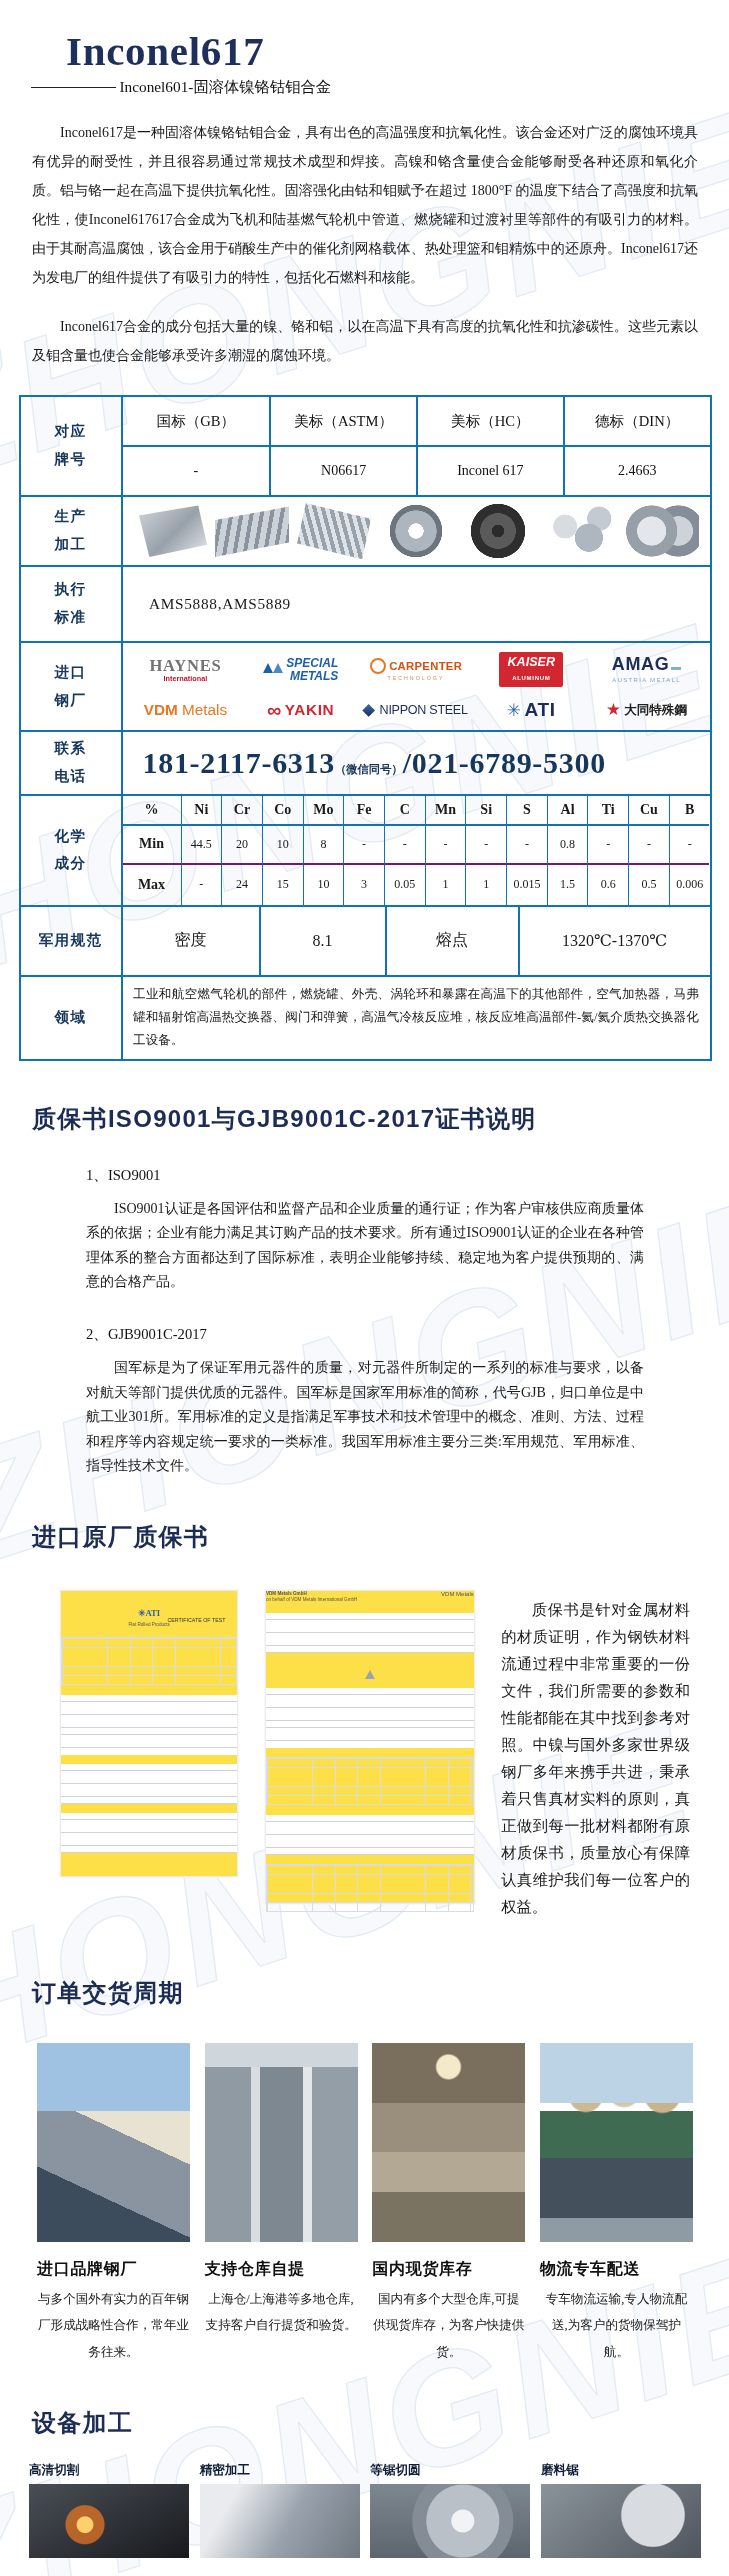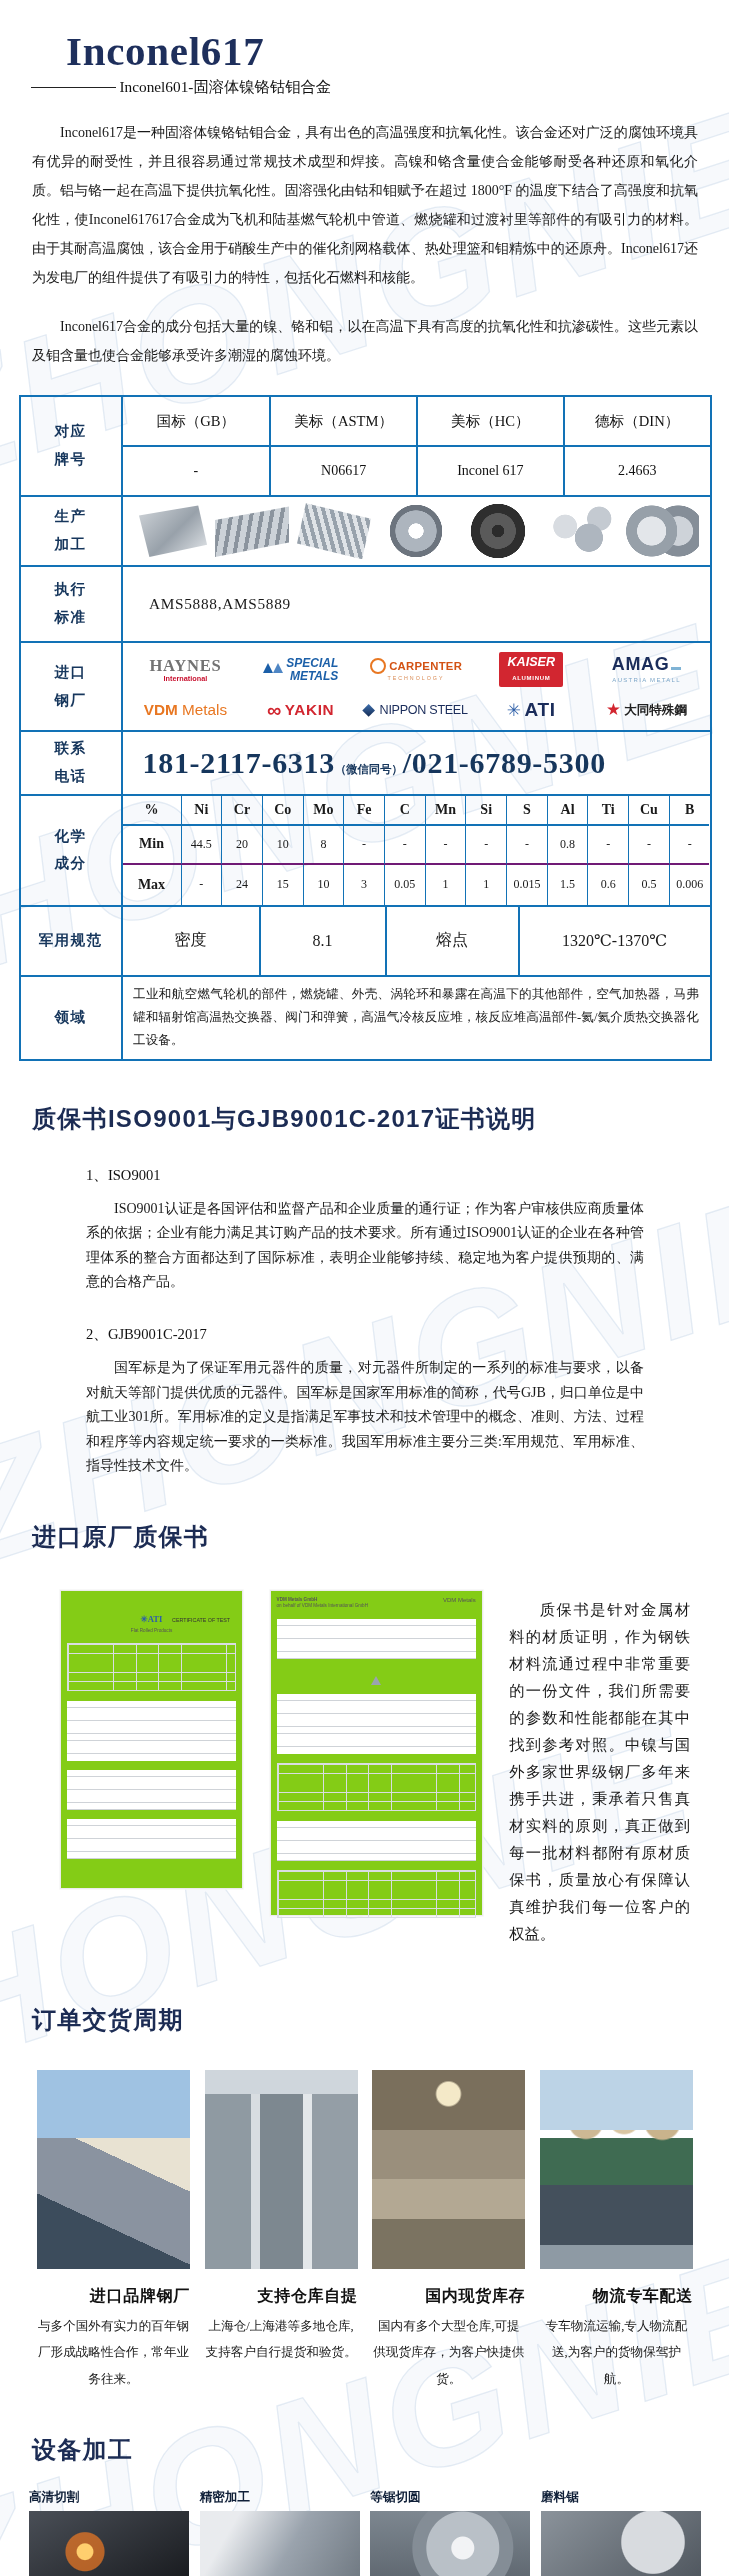--- a/index.html
+++ b/index.html
@@ -87,40 +87,40 @@
   .phys div{display:flex;align-items:center;justify-content:center;font-size:16px;color:#1a1a1a}
 
   .fields-text{padding:6.6px 10.6px;font-size:12.6px;line-height:23px;text-align:justify;color:#1a1a1a}
 
   
   .sec-h{font-family:"Liberation Sans",sans-serif;font-weight:bold;font-size:24px;color:#1c2c54;margin:42px 0 0 32px;letter-spacing:1.3px}
   .cert-sub{font-size:14.6px;margin:30.5px 0 0 86px;color:#111}
   .cert-p{margin:12px 86px 0 86px;font-size:14px;line-height:24.5px;text-align:justify;text-indent:2em;color:#1a1a1a}
 
   .warranty-row{display:flex;margin:37px 40px 0 60px;gap:26.5px;align-items:flex-start}
-  .cert-doc{background:#84cc16;border:0.7px solid #ececec;box-shadow:0 0 0 0.7px #f5f5f5;position:relative;padding:6px}
+  .cert-doc{background:#fde047;border:0.7px solid #ececec;box-shadow:0 0 0 0.7px #f5f5f5;position:relative;padding:0}
   .cert1{width:186px;height:285px}
   .cert2{width:219px;height:312px}
   .cert-tiny{font-family:"Liberation Sans",sans-serif;font-size:4.6px;color:#555;line-height:1.4}
   .cert-logo-ati{color:#2d5fa8;font-size:8.6px;text-align:center;margin-top:17px}
   .cert-title{font-family:"Liberation Sans",sans-serif;font-size:5.3px;color:#333;position:absolute;top:26.5px;right:12px}
   .fake-lines{background:repeating-linear-gradient(#fff 0 6px,#cfd3d8 6px 6.6px);height:60px;margin-top:9.3px}
   .fake-lines.short{height:40px}
   .fake-table{margin-top:9.3px;height:46px;background:
      repeating-linear-gradient(90deg,#d9dde2 0 0.7px,transparent 0.7px 22.6px),
      repeating-linear-gradient(#d9dde2 0 0.7px,transparent 0.7px 9.3px);border:0.7px solid #d9dde2}
   .vdm-head{display:flex;justify-content:space-between;align-items:flex-start}
   .vdm-right{color:#555;font-family:"Liberation Sans",sans-serif;font-size:6px}
   .vdm-mark{width:0;height:0;border-left:5.3px solid transparent;border-right:5.3px solid transparent;border-bottom:9.3px solid #9aa4ae;margin:17px auto 2.7px}
   .warranty-text{width:199px;font-size:15.3px;line-height:27px;text-align:justify;text-indent:2em;color:#1a1a1a;margin-top:6.6px}
 
   .cards{display:flex;gap:14.6px;margin:34px 37px 0}
   .card{width:154px;display:flex;flex-direction:column}
   .card .ph{height:199px}
-  .card .ctitle{font-family:"Liberation Sans",sans-serif;font-weight:bold;font-size:16px;color:#111;text-align:right;margin-top:17px;letter-spacing:0.7px}
+  .card .ctitle{font-family:"Liberation Sans",sans-serif;font-weight:bold;font-size:16px;color:#111;text-align:left;margin-top:17px;letter-spacing:0.7px}
   .card .cdesc{font-size:12.6px;line-height:26.5px;color:#1a1a1a;text-align:center;margin-top:5.3px}
   .ph1{background:linear-gradient(180deg,#9fc2e2 0 34%,transparent 34%),linear-gradient(205deg,#e8e2d2 0 45%,#8a93a0 45% 72%,#3c4c5c 72%)}
   .ph2{background:linear-gradient(180deg,#cfd6dc 0 12%,transparent 12%),linear-gradient(90deg,#8f9aa2 0 30%,#d8dde1 30% 36%,#7d8890 36% 64%,#e3e7ea 64% 70%,#949ea6 70%),linear-gradient(180deg,transparent 0 62%,#3f9e6e 62% 100%)}
   .ph2{background-blend-mode:normal}
   .ph3{background:radial-gradient(circle at 50% 12%,#f4e9c8 0 6%,transparent 7%),linear-gradient(180deg,#7a6f5c 0 30%,#9a8f7c 30% 55%,#b3a893 55% 75%,#7b7361 75%)}
   .ph4{background:linear-gradient(180deg,#bcd3e6 0 30%,transparent 30%),radial-gradient(circle at 30% 26%,#cdb894 0 9%,transparent 10%),radial-gradient(circle at 55% 24%,#d9c6a2 0 9%,transparent 10%),radial-gradient(circle at 80% 26%,#c9b38c 0 9%,transparent 10%),linear-gradient(180deg,transparent 0 34%,#3f6b52 34% 58%,#44505c 58% 88%,#8e9aa4 88%)}
 
   .equip{display:grid;grid-template-columns:repeat(4,1fr);column-gap:10.6px;row-gap:17px;margin:22.6px 29px 0}
   .ecell .elabel{font-family:"Liberation Sans",sans-serif;font-size:12.6px;font-weight:bold;color:#0f1f38;margin-bottom:5.3px}
   .ecell .eimg{height:74px}

